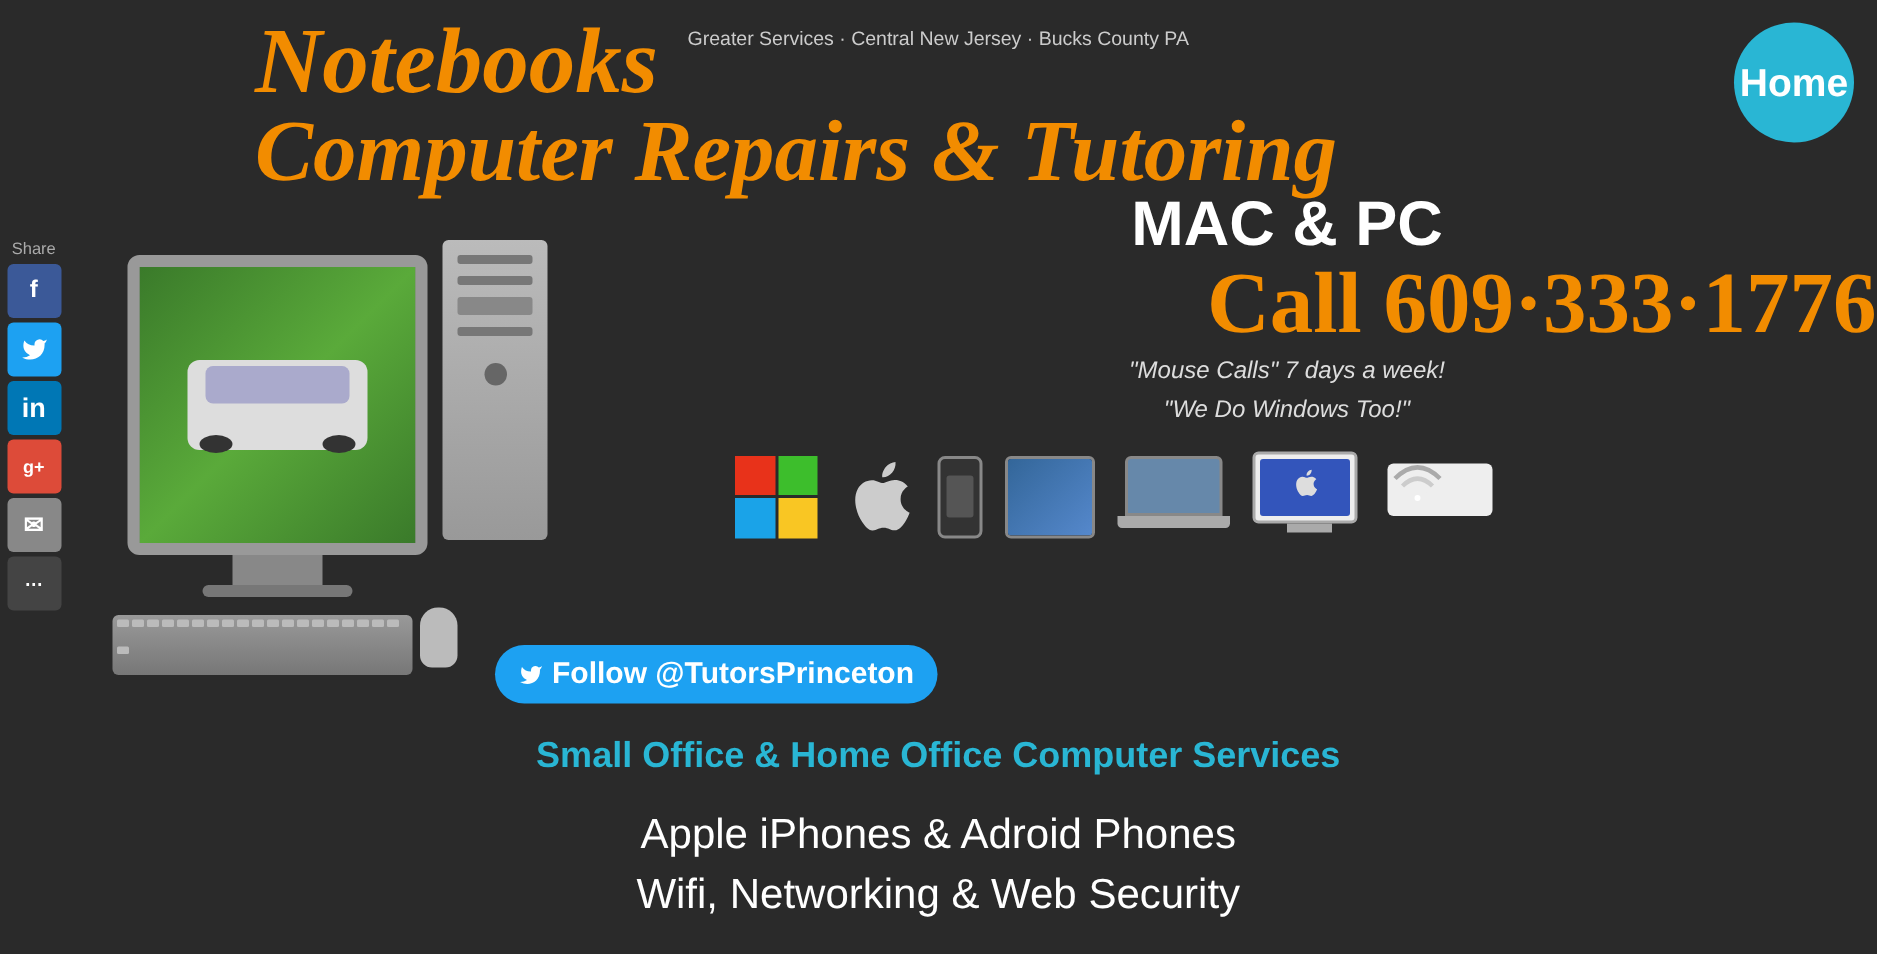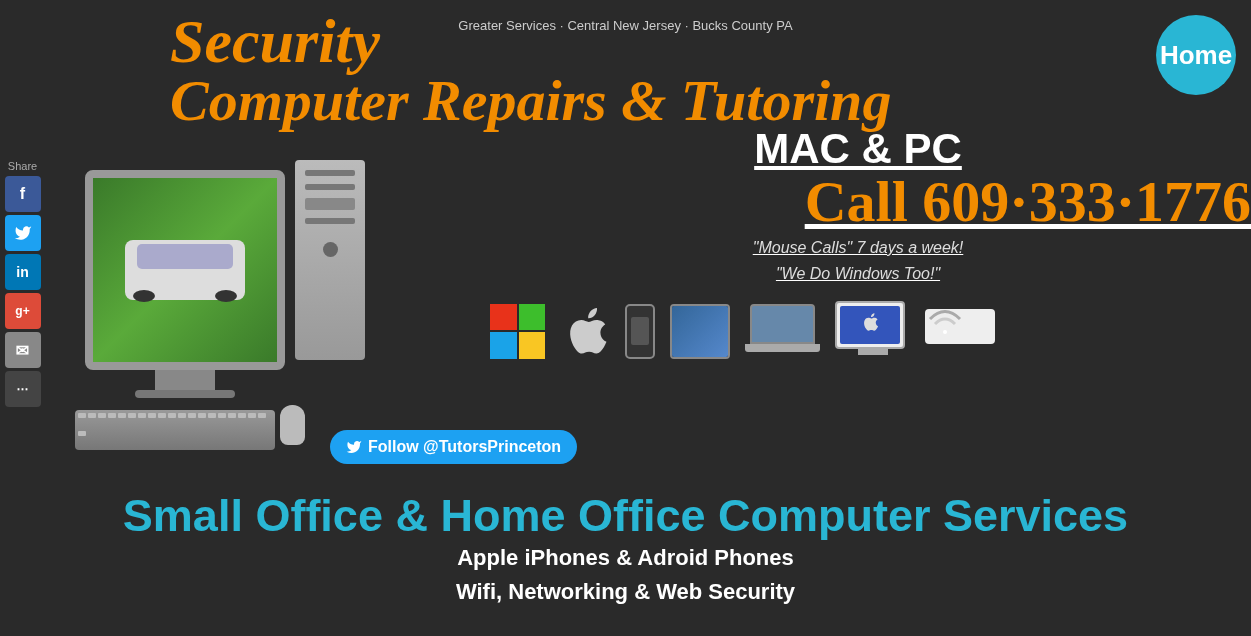--- a/index.html
+++ b/index.html
@@ -225,21 +225,20 @@
       height: 40px;
       background: #bbb;
       border-radius: 12px 12px 8px 8px;
     }
 
     
     .info-panel {
       flex: 1;
       padding-left: 30px;
       padding-top: 0;
-      text-decoration: underline;
     }
     .mac-pc-title {
       font-size: 42px;
       font-weight: bold;
       color: #ffffff;
       text-align: center;
       margin-top: 5px;
     }
     .phone-number {
       font-size: 58px;
@@ -418,72 +417,72 @@
       color: #ccc;
     }
 
     
     .twitter-follow {
       position: absolute;
       left: 330px;
       top: 430px;
       background: #1da1f2;
       color: white;
-      font-size: 16px;
+      font-size: 20px;
       font-weight: bold;
       padding: 8px 16px;
       border-radius: 20px;
       cursor: pointer;
       display: flex;
       align-items: center;
       gap: 6px;
     }
 
     
     .services-section {
       text-align: center;
       margin-top: 40px;
       padding: 0 50px;
     }
     .services-title {
-      font-size: 45px;
+      font-size: 24px;
       color: #29b6d4;
       font-weight: bold;
-      margin-bottom: 3px;
+      margin-bottom: 22px;
     }
     .service-item {
-      font-size: 22px;
-      font-weight: bold;
+      font-size: 28px;
+      font-weight: normal;
       color: #ffffff;
       margin-bottom: 8px;
     }
   </style>
 </head>
 <body>
 
 <div class="share-sidebar">
   <span class="share-label">Share</span>
   <div class="share-btn share-fb">f</div>
   <div class="share-btn share-tw">
     <svg width="18" height="18" viewBox="0 0 24 24" fill="white">
         <path d="M23 3a10.9 10.9 0 01-3.14 1.53 4.48 4.48 0 00-7.86 3v1A10.66 10.66 0 013 4s-4 9 5 13a11.64 11.64 0 01-7 2c9 5 20 0 20-11.5a4.5 4.5 0 00-.08-.83A7.72 7.72 0 0023 3z"></path>
       </svg>
   </div>
-  <div class="share-btn share-li" style="font-size:14px">in</div>
+  <div class="share-btn share-li" style="font-size:18px">in</div>
   <div class="share-btn share-gp" style="font-size:12px">g+</div>
   <div class="share-btn share-em">✉</div>
   <div class="share-btn share-sh" style="font-size:12px">⋯</div>
 </div>
 
 <div class="blog-circle">Home</div>
 
 <div class="tagline">Greater Services · Central New Jersey · Bucks County PA</div>
 
 <div class="brand-title">
-  <div class="brand-princeton">Security</div>
+  <div class="brand-princeton">Notebooks</div>
   <div class="brand-subtitle">Computer Repairs &amp; Tutoring</div>
 </div>
 
 <div class="main-content">
 
   <div class="computer-area">
     <div class="computer-img">
 
       <div class="tower-pc">
         <div class="tower-slot"></div>

